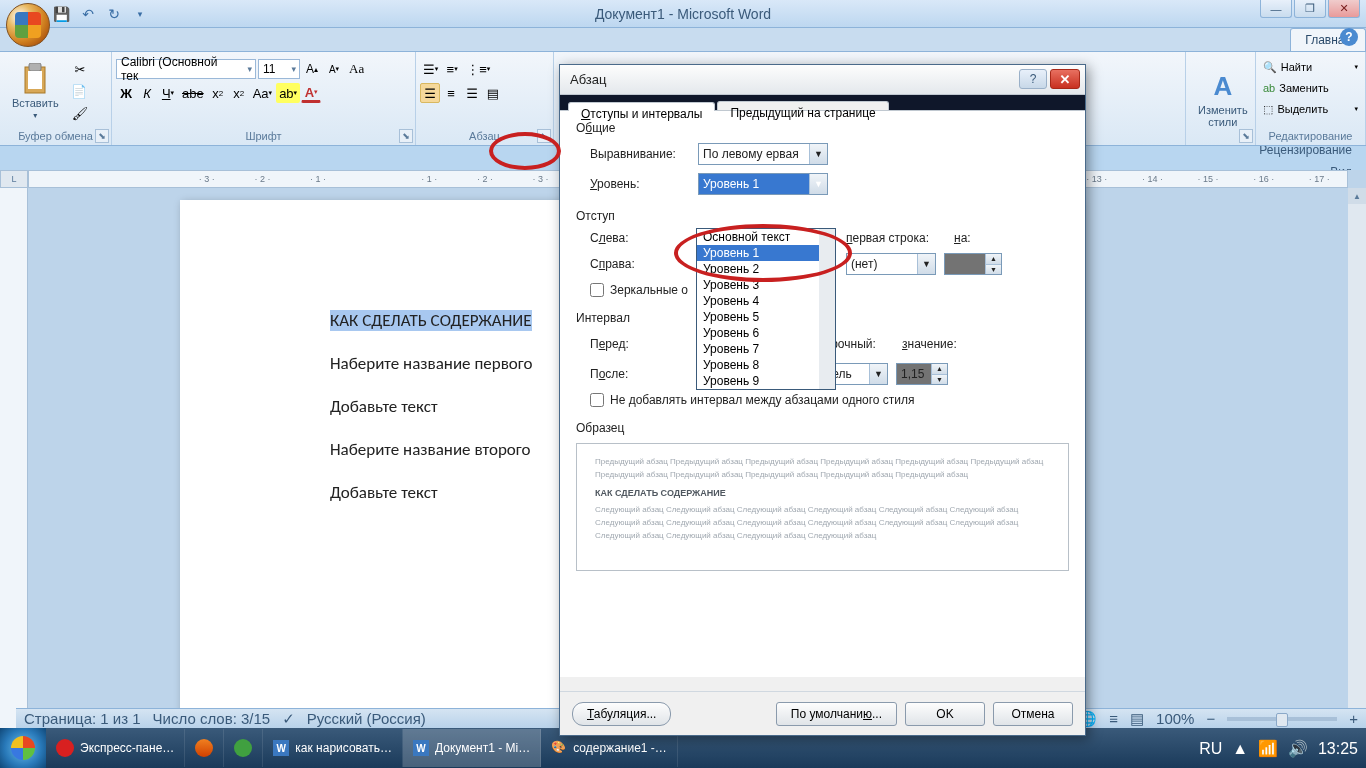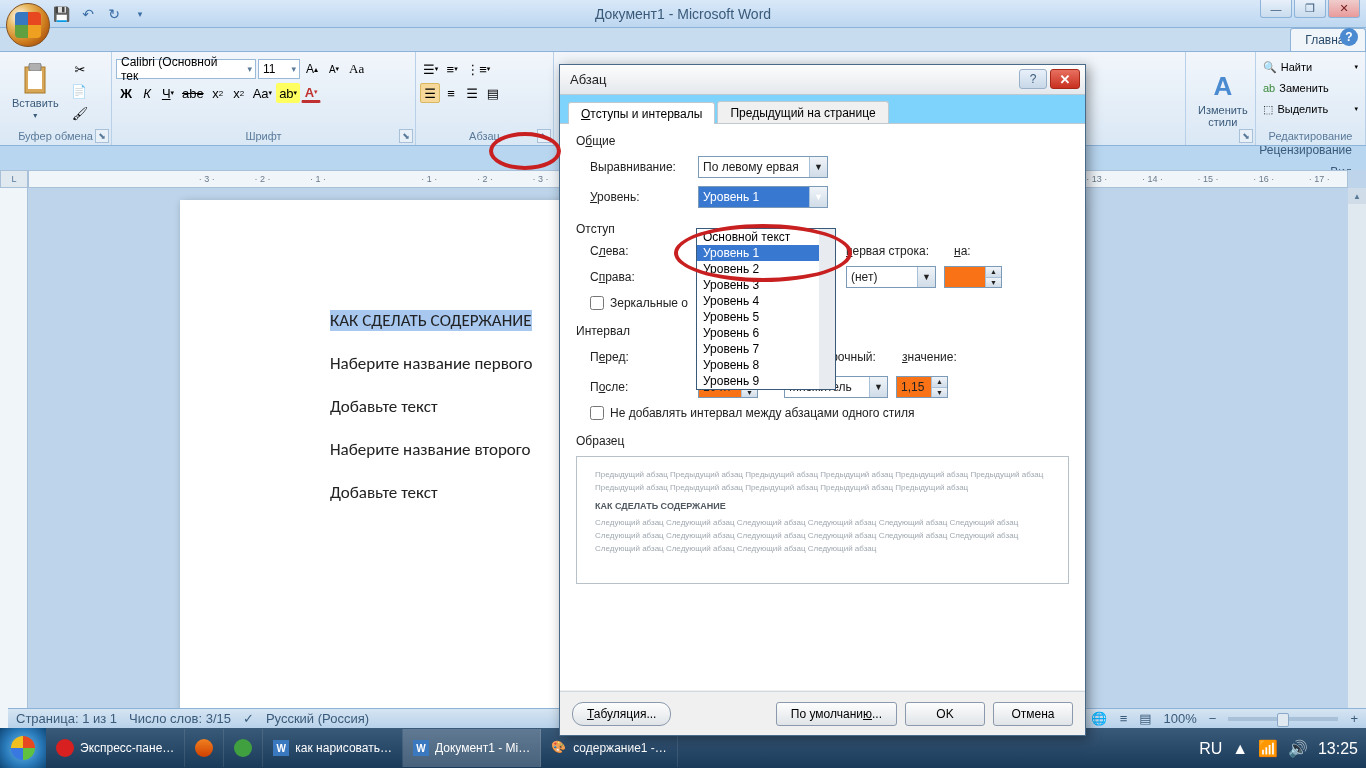--- a/index.html
+++ b/index.html
@@ -44,49 +44,49 @@
 .ruler-v { position: absolute; left: 0; top: 18px; bottom: 0; width: 28px; background: #f0f5fa; border-right: 1px solid #a8c0d8; }
 .ruler-corner { position: absolute; left: 0; top: 0; width: 28px; height: 18px; background: #e0e8f0; border: 1px solid #a8c0d8; display:flex;align-items:center;justify-content:center;font-size:9px;color:#5a7a9a; }
 .scroll-v { position: absolute; right: 0; top: 18px; bottom: 0; width: 18px; background: #e0e8f0; }
 .scroll-v::before{content:"▲";position:absolute;top:0;left:0;right:0;height:16px;background:#d0dce8;display:flex;align-items:center;justify-content:center;font-size:8px;color:#5a7a9a;}
 .scroll-v::after{content:"▼";position:absolute;bottom:0;left:0;right:0;height:16px;background:#d0dce8;display:flex;align-items:center;justify-content:center;font-size:8px;color:#5a7a9a;}
 .page { position: absolute; left: 180px; top: 30px; width: 900px; height: 1100px; background: #fff; box-shadow: 2px 2px 8px rgba(0,0,0,.25); padding: 110px 150px; }
 .page-line { font-size: 17px; color: #222; margin-bottom: 22px; font-family: Calibri, sans-serif; }
 .page-line.sel { background: #a8c8f0; display: inline; }
 
 
-.statusbar { position: absolute; left: 8px; right: 0; bottom: 40px; height: 20px; background: linear-gradient(#d5e4f2,#b8d2ea); border-top: 1px solid #8db3d9; display: flex; align-items: center; font-size: 13px; color: #3a5a7a; padding: 0 8px; gap: 12px; }
+.statusbar { position: absolute; left: 16px; right: 0; bottom: 40px; height: 20px; background: linear-gradient(#d5e4f2,#b8d2ea); border-top: 1px solid #8db3d9; display: flex; align-items: center; font-size: 15px; color: #3a5a7a; padding: 0 8px; gap: 12px; }
 .statusbar .spacer { flex: 1; }
 .zoom-slider { width: 110px; height: 4px; background: #a8c0d8; position: relative; }
 .zoom-slider::before{content:"";position:absolute;left:50%;top:-4px;width:10px;height:12px;background:#e0e8f0;border:1px solid #8aa8c8;border-radius:2px;transform:translateX(-50%);}
 
 
 .taskbar { position: absolute; left: 0; right: 0; bottom: 0; height: 40px; background: linear-gradient(#3a5a7a,#1a3a5a); display: flex; align-items: center; padding-right: 8px; }
 .tb-btn { height: 38px; padding: 0 10px; display: flex; align-items: center; gap: 6px; color: #fff; font-size: 12px; border-right: 1px solid rgba(255,255,255,.1); cursor: pointer; }
 .tb-btn.active { background: rgba(255,255,255,.2); }
 .tb-right { margin-left: auto; display: flex; align-items: flex-end; gap: 10px; color: #fff; font-size: 16px; }
 .start-btn { width: 46px; height: 40px; background: radial-gradient(circle at 50% 50%, #6ac0f0 0%, #2878b8 60%, #104878 100%); display: flex; align-items: center; justify-content: center; cursor:pointer; }
 .start-btn::before{content:"";width:24px;height:24px;background:conic-gradient(#e84820 0 90deg,#60c040 90deg 180deg,#3878e0 180deg 270deg,#f0c020 270deg 360deg);border-radius:50%;}
 
 
 .dialog { position: absolute; left: 559px; top: 64px; width: 527px; height: 672px; background: #f0f0f0; border: 1px solid #4a6a8a; box-shadow: 3px 3px 12px rgba(0,0,0,.4); z-index: 100; }
 .dlg-title { height: 30px; background: linear-gradient(#fdfdfd,#e4e8ec); border-bottom: 1px solid #c0c8d0; display: flex; align-items: center; padding: 0 10px; font-size: 13px; color: #222; position: relative; }
 .dlg-help { position: absolute; right: 38px; top: 4px; width: 28px; height: 20px; background: linear-gradient(#e8f0fa,#c8d8e8); border: 1px solid #9ab0c8; border-radius: 3px; display:flex;align-items:center;justify-content:center;font-size:12px;color:#3a5a7a;cursor:pointer; }
 .dlg-close { position: absolute; right: 5px; top: 4px; width: 30px; height: 20px; background: linear-gradient(#e87060,#c83020); border: 1px solid #a82818; border-radius: 3px; display:flex;align-items:center;justify-content:center;color:#fff;font-weight:bold;font-size:13px;cursor:pointer; }
-.dlg-tabs { height: 29px; background: #7dd3fc; border-bottom: 1px solid #c0c8d0; display: flex; padding: 6px 8px 0; gap: 2px; }
+.dlg-tabs { height: 16px; background: #0f172a; border-bottom: 1px solid #c0c8d0; display: flex; padding: 6px 8px 0; gap: 2px; }
 .dlg-tab { padding: 4px 12px; font-size: 12px; border: 1px solid #c0c8d0; border-bottom: none; background: #f0f0f0; border-radius: 3px 3px 0 0; cursor: pointer; }
 .dlg-tab.active { background: #fff; position: relative; top: 1px; }
 .dlg-body { padding: 10px 16px; background: #fff; height: calc(100% - 60px - 44px); overflow: hidden; font-size: 12px; color: #222; }
 .dlg-section { margin-bottom: 14px; }
 .dlg-section-title { font-size: 12px; margin-bottom: 8px; }
 .dlg-row { display: flex; align-items: center; margin-bottom: 8px; margin-left: 14px; gap: 8px; }
 .dlg-label { width: 100px; }
 .dlg-select { width: 130px; height: 22px; border: 1px solid #7a9ab8; background: #fff; display: flex; align-items: center; padding: 0 4px; position: relative; }
 .dlg-select .arrow { position: absolute; right: 0; top: 0; width: 18px; height: 100%; background: linear-gradient(#f0f4f8,#d0dce8); border-left: 1px solid #a8c0d8; display: flex; align-items: center; justify-content: center; font-size: 9px; cursor: pointer; }
-.dlg-spin { width: 60px; height: 22px; border: 1px solid #7a9ab8; background: #f97316; display: flex; align-items: center; padding: 0 4px; position: relative; }
+.dlg-spin { width: 60px; height: 22px; border: 1px solid #7a9ab8; background: #737373; display: flex; align-items: center; padding: 0 4px; position: relative; }
 .dlg-spin .spbox { position: absolute; right: 0; top: 0; width: 16px; height: 100%; display: flex; flex-direction: column; }
 .dlg-spin .spbox span { flex:1; background: linear-gradient(#f0f4f8,#d0dce8); border-left: 1px solid #a8c0d8; font-size: 7px; display: flex; align-items: center; justify-content: center; cursor: pointer; }
 .dlg-spin .spbox span:first-child{border-bottom:1px solid #a8c0d8;}
 .dlg-check { display: flex; align-items: center; gap: 6px; }
 .dlg-check input { width: 14px; height: 14px; }
 .dlg-footer { position: absolute; left: 0; right: 0; bottom: 0; height: 44px; background: #f0f0f0; border-top: 1px solid #d0d8e0; display: flex; align-items: center; justify-content: flex-end; gap: 8px; padding: 0 12px; }
 .dlg-btn { min-width: 80px; height: 24px; border: 1px solid #8a9aac; background: linear-gradient(#fdfdfd,#e0e4e8); border-radius: 3px; font-size: 12px; cursor: pointer; padding: 0 14px; }
 .dlg-btn.left { margin-right: auto; border-radius: 11px; }
 .dropdown-list { position: absolute; border: 1px solid #3a5a7a; background: #fff; z-index: 200; width: 140px; }
 .dropdown-list div { padding: 1px 6px; font-size: 12px; cursor: pointer; }

